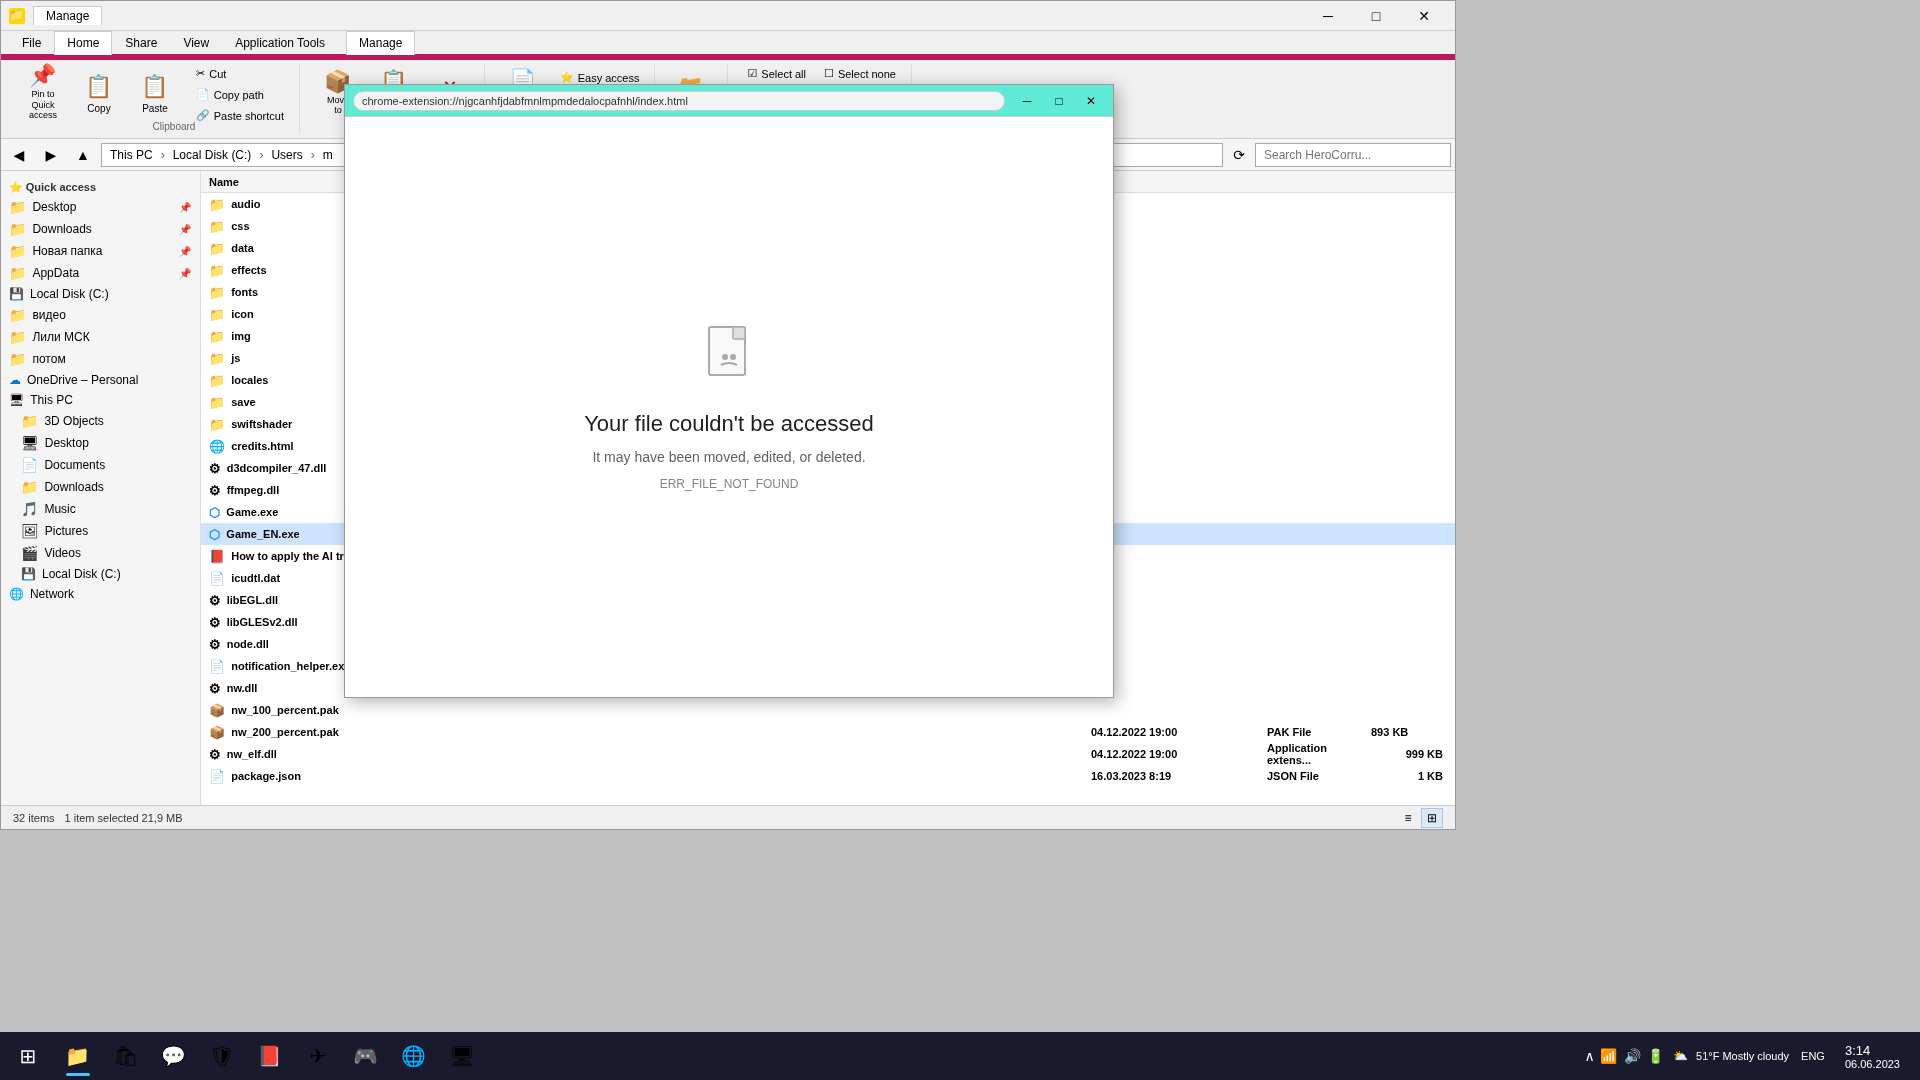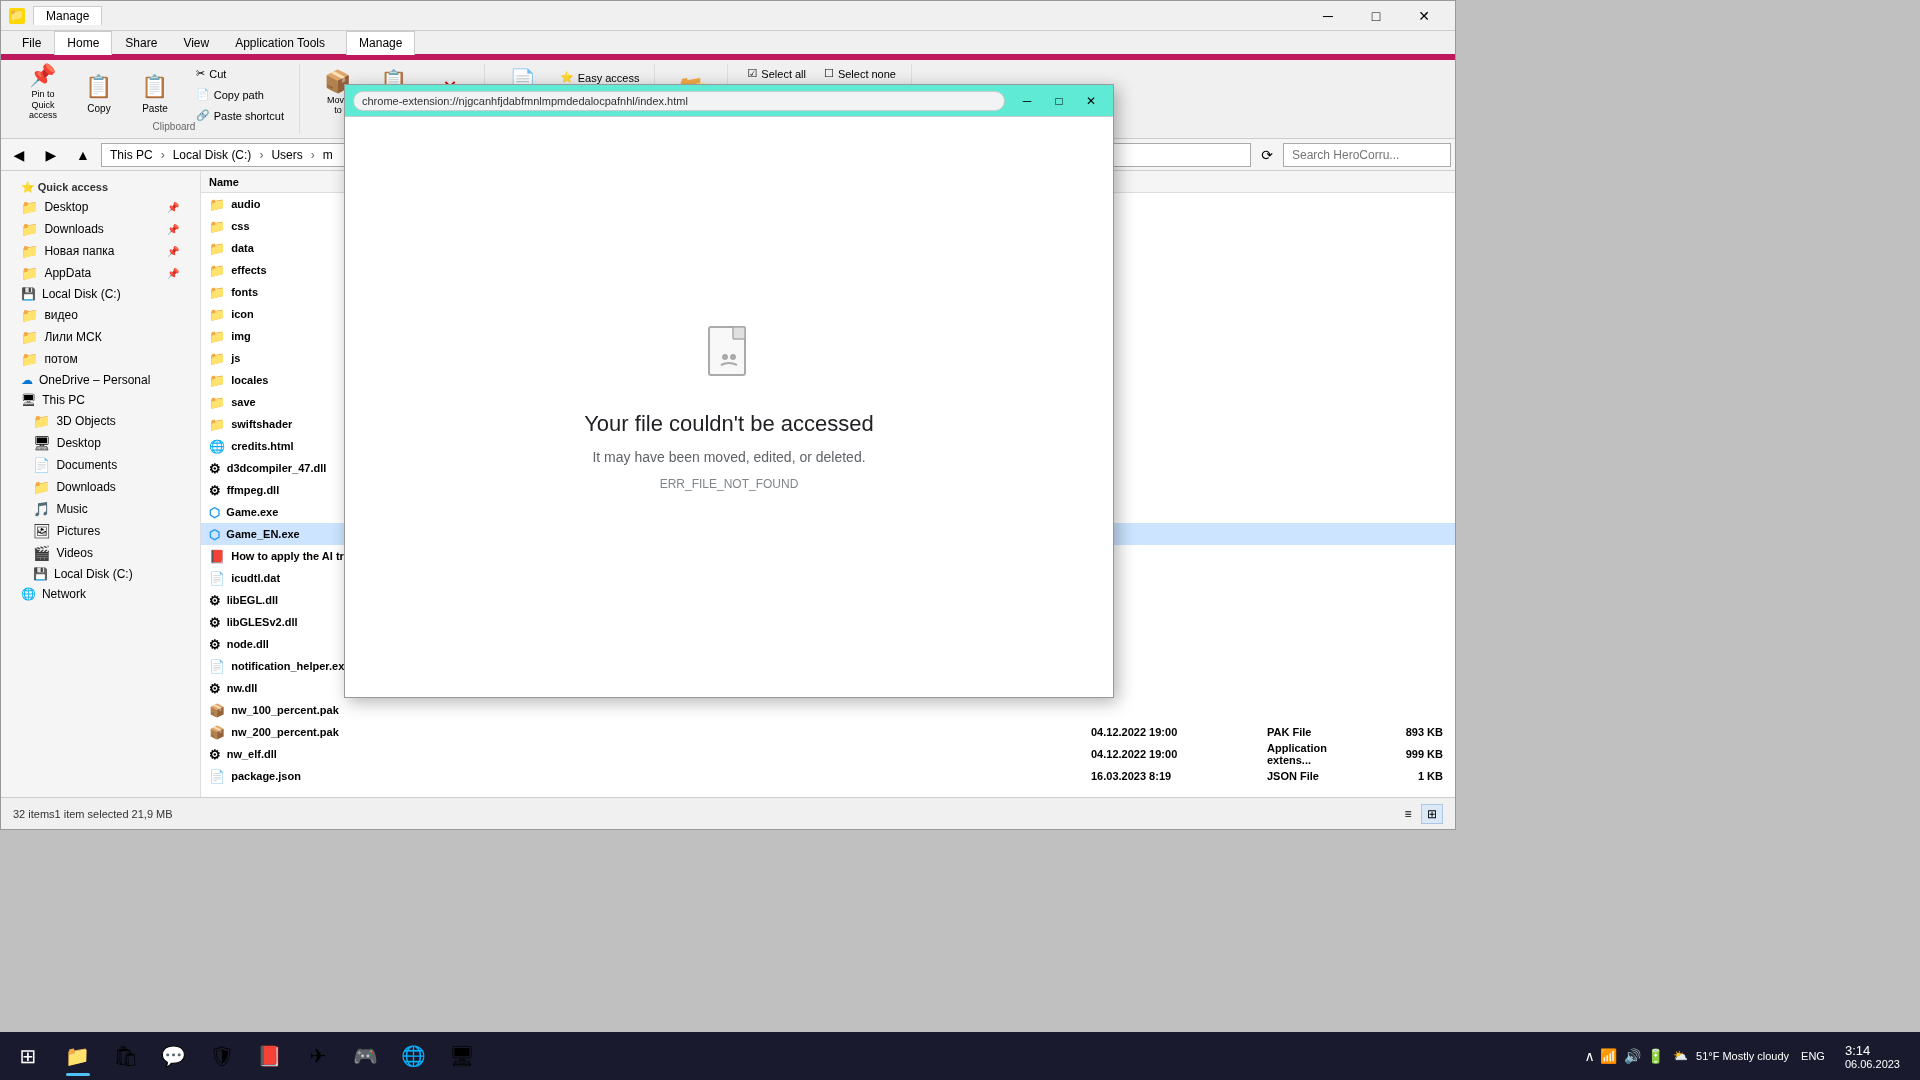--- a/index.html
+++ b/index.html
@@ -193,21 +193,21 @@
       background: #fff;
       border: 1px solid #aaa;
       padding: 0 8px;
       display: flex;
       align-items: center;
       gap: 6px;
       font-size: 12px;
     }
     .crumb-sep { color: #666; margin: 0 2px; }
     .search-box {
-      width: 168px;
+      width: 196px;
       height: 24px;
       border: 1px solid #aaa;
       padding: 0 8px;
       font-size: 12px;
       background: #fff;
     }
     .refresh-btn {
       width: 24px; height: 24px;
       border: none;
       background: transparent;
@@ -221,21 +221,21 @@
       flex: 1;
       overflow: hidden;
     }
 
     
     .sidebar {
       width: 200px;
       background: #f5f5f5;
       border-right: 1px solid #ddd;
       overflow-y: auto;
-      padding: 4px 12px;
+      padding: 4px 0;
     }
     .sidebar-item {
       display: flex;
       align-items: center;
       padding: 3px 8px;
       cursor: pointer;
       font-size: 12px;
       gap: 6px;
       white-space: nowrap;
       overflow: hidden;
@@ -283,29 +283,29 @@
     .file-row.selected { background: #cce4ff; }
     .file-row .file-col-name {
       display: flex;
       align-items: center;
       gap: 6px;
     }
     .file-icon { font-size: 13px; }
 
     
     .status-bar {
-      height: 32px;
+      height: 24px;
       background: #f0f0f0;
       border-top: 1px solid #ccc;
       display: flex;
       align-items: center;
       padding: 0 12px;
       font-size: 11px;
       color: #333;
-      gap: 0;
+      gap: 10px;
     }
     .status-view-btns {
       margin-left: auto;
       display: flex;
       gap: 2px;
     }
     .view-btn {
       width: 22px; height: 20px;
       border: 1px solid transparent;
       background: transparent;
@@ -944,21 +944,21 @@
         <div class="file-col-type"></div>
         <div class="file-col-size"></div>
       </div>
       <div class="file-row">
         <div class="file-col-name">
             <span class="file-icon">📦</span>
             <span>nw_200_percent.pak</span>
           </div>
         <div class="file-col-date">04.12.2022 19:00</div>
         <div class="file-col-type">PAK File</div>
-        <div class="file-col-size" style="text-align:right; padding-right:8px;">893 KB</div>
+        <div class="file-col-size" style="text-align:left; padding-right:8px;">893 KB</div>
       </div>
       <div class="file-row">
         <div class="file-col-name">
             <span class="file-icon">⚙</span>
             <span>nw_elf.dll</span>
           </div>
         <div class="file-col-date">04.12.2022 19:00</div>
         <div class="file-col-type">Application extens...</div>
         <div class="file-col-size" style="text-align:right; padding-right:8px;">999 KB</div>
       </div>

